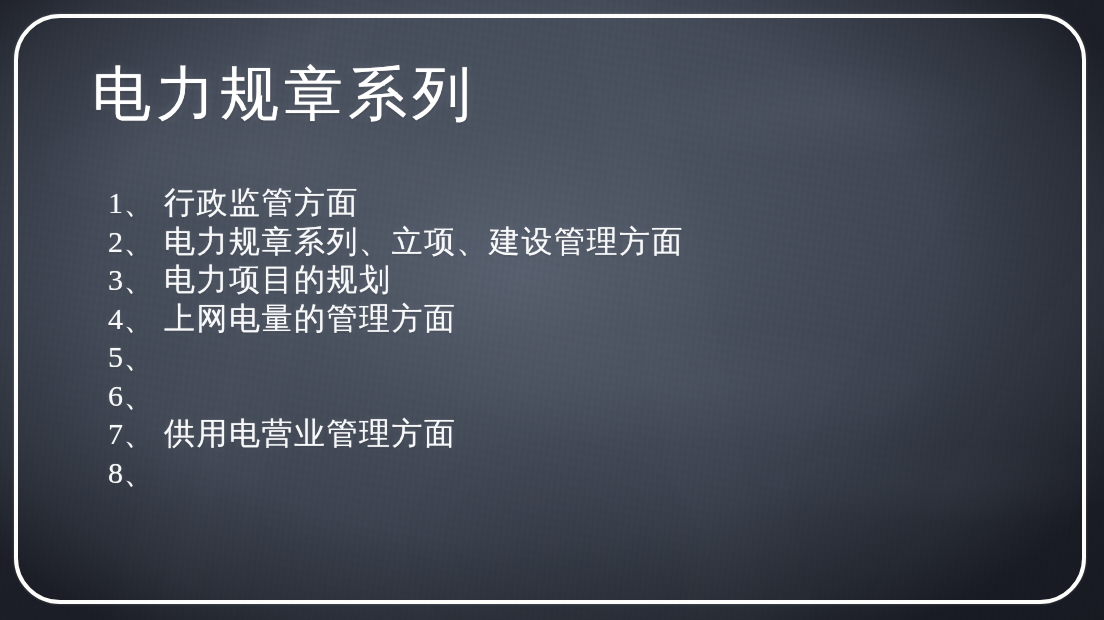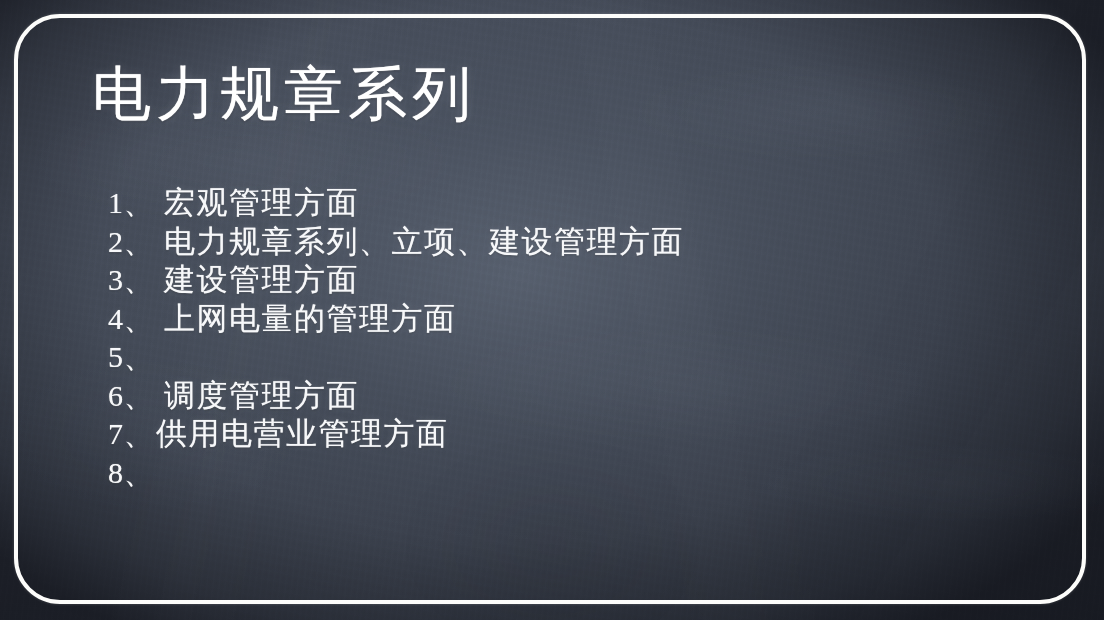--- a/index.html
+++ b/index.html
@@ -142,21 +142,21 @@
   }
 
   .item-text {
     flex: 0 0 auto;
     letter-spacing: 1.5px;
     margin-left: 10px;
   }
 
   
   .item.tight .item-text {
-    margin-left: 2px;
+    margin-left: 10px;
   }
 </style>
 </head>
 <body>
 
 <div class="slide">
 
   <div class="board-base"></div>
   <div class="board-grain"></div>
   <div class="board-smudge"></div>
@@ -165,45 +165,44 @@
   <div class="frame"></div>
 
   <div class="content">
 
     <div class="slide-title">电力规章系列</div>
 
     <ul class="item-list">
 
       <li class="item">
         <span class="item-marker">1、</span>
-        <span class="item-text">宏观管理方面</span>
+        <span class="item-text">行政监管方面</span>
       </li>
 
       <li class="item">
         <span class="item-marker">2、</span>
         <span class="item-text">电力规章系列、立项、建设管理方面</span>
       </li>
 
       <li class="item">
         <span class="item-marker">3、</span>
-        <span class="item-text">建设管理方面</span>
+        <span class="item-text">电力项目的规划</span>
       </li>
 
       <li class="item">
         <span class="item-marker">4、</span>
         <span class="item-text">上网电量的管理方面</span>
       </li>
 
       <li class="item">
         <span class="item-marker">5、</span>
       </li>
 
       <li class="item">
         <span class="item-marker">6、</span>
-        <span class="item-text">调度管理方面</span>
       </li>
 
       <li class="item tight">
         <span class="item-marker">7、</span>
         <span class="item-text">供用电营业管理方面</span>
       </li>
 
       <li class="item">
         <span class="item-marker">8、</span>
       </li>

